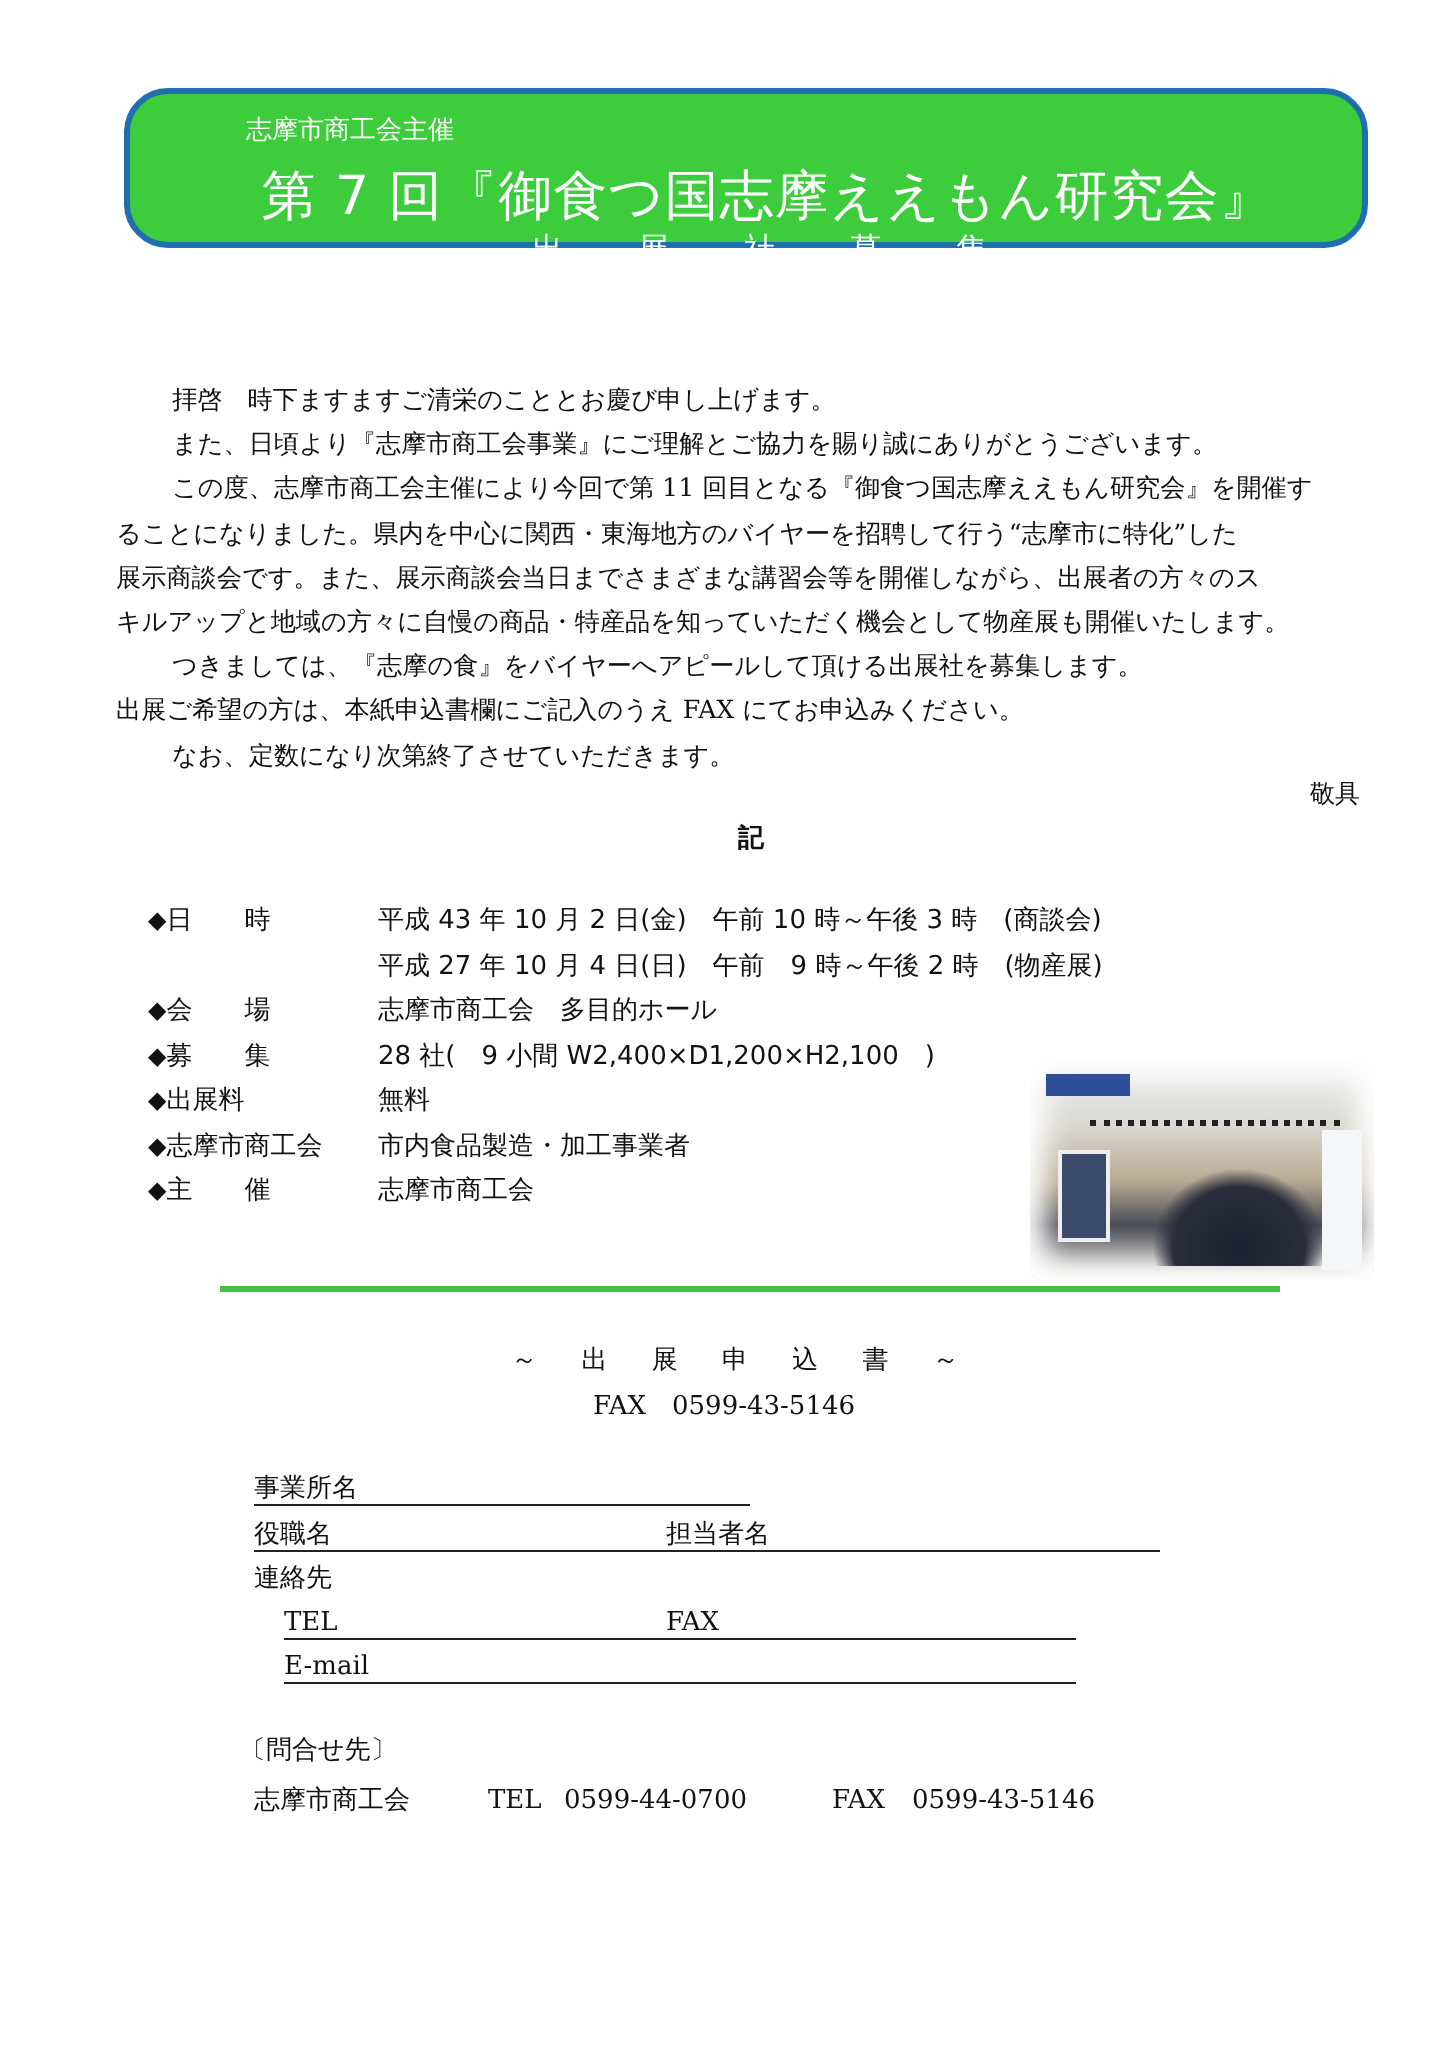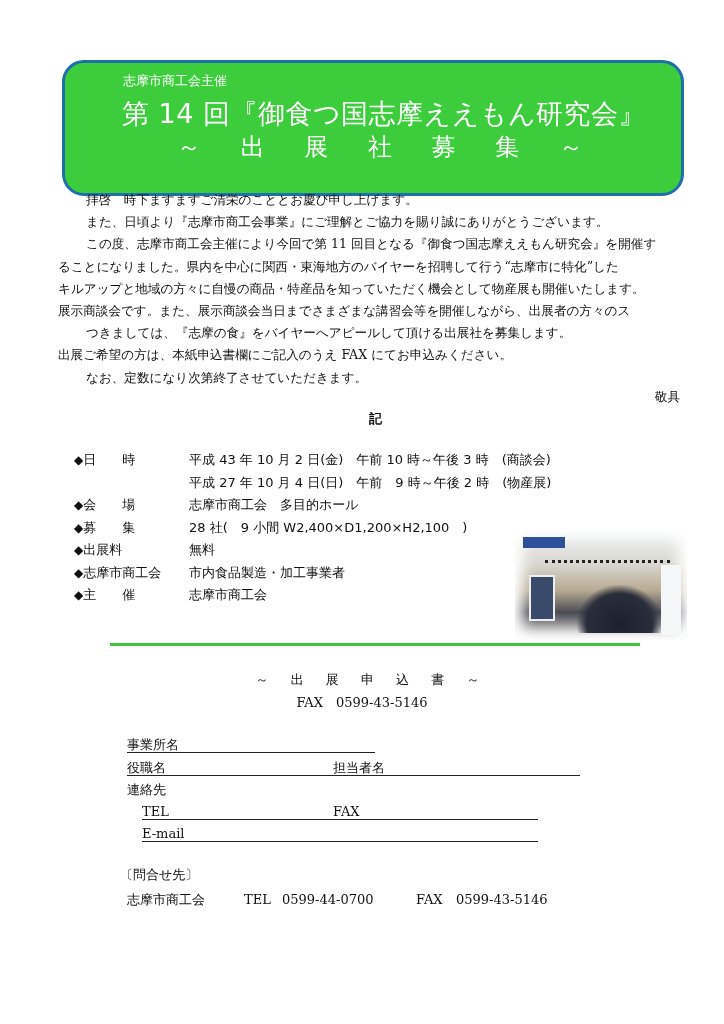--- a/index.html
+++ b/index.html
@@ -2,29 +2,28 @@
 <html><head>
   <meta charset="utf-8">
   <style>
     html, body { margin: 0; padding: 0; background: #ffffff; }
     body {
       width: 724px; height: 1024px; position: relative; overflow: hidden;
       font-family: "DejaVu Serif", "Liberation Serif", serif;
       color: #111;
     }
     .banner {
-      position: absolute; left: 62px; top: 44px; width: 622px; height: 136px;
+      position: absolute; left: 62px; top: 44px; width: 622px; height: 80px;
       background: #3ccc3c; border: 3px solid #1f6fae; border-radius: 22px;
       box-sizing: border-box; color: #fff;
       font-family: "DejaVu Sans", "Liberation Sans", sans-serif;
-      margin-top: 16px;
     }
     .banner .host { position: absolute; left: 58px; top: 9px; font-size: 13px; }
     .banner .title { position: absolute; left: 0; right: 0; top: 33px; text-align: center; font-size: 27px; letter-spacing: 0.5px; padding-left: 22px; }
-    .banner .subtitle { position: absolute; left: 0; right: 0; top: 68px; text-align: center; font-size: 24px; letter-spacing: 16px; padding-left: 30px; }
+    .banner .subtitle { position: absolute; left: 0; right: 0; top: 68px; text-align: center; font-size: 16px; letter-spacing: 16px; padding-left: 30px; }
 
     .body-text { position: absolute; left: 72px; top: 189px; width: 612px; font-size: 12.6px; line-height: 22.2px; }
     .body-text p { margin: 0; white-space: nowrap; }
     .body-text .indent { padding-left: 14px; }
     .keigu { position: absolute; right: 44px; top: 389px; font-size: 12.6px; }
     .ki { position: absolute; left: 369px; top: 410px; font-size: 13px; font-weight: bold; font-family: "DejaVu Sans", sans-serif; }
 
     .details { position: absolute; left: 74px; top: 451px; font-family: "DejaVu Sans", "Liberation Sans", sans-serif; font-size: 13px; }
     .drow { position: relative; height: 22.5px; white-space: nowrap; }
     .drow .lbl { position: absolute; left: 0; width: 110px; }
@@ -53,31 +52,31 @@
 
     .inq-head { position: absolute; left: 120px; top: 866px; font-size: 13px; }
     .inq-row { position: absolute; left: 127px; top: 891px; font-size: 13px; white-space: nowrap; }
     .inq-row span { display: inline-block; }
   </style>
 </head>
 <body>
 
 <div class="banner">
   <div class="host">志摩市商工会主催</div>
-  <div class="title">第 14 回『御食つ国志摩ええもん研究会』</div>
+  <div class="title">第 7 回『御食つ国志摩ええもん研究会』</div>
   <div class="subtitle">～ 出 展 社 募 集 ～</div>
 </div>
 
 <div class="body-text">
   <p class="indent">拝啓　時下ますますご清栄のこととお慶び申し上げます。</p>
   <p class="indent">また、日頃より『志摩市商工会事業』にご理解とご協力を賜り誠にありがとうございます。</p>
   <p class="indent" style="margin-left:-14px;padding-left:28px;">この度、志摩市商工会主催により今回で第 11 回目となる『御食つ国志摩ええもん研究会』を開催す</p>
   <p style="margin-left:-14px;">ることになりました。県内を中心に関西・東海地方のバイヤーを招聘して行う“志摩市に特化”した</p>
+  <p style="margin-left:-14px;">展示商談会です。また、展示商談会当日までさまざまな講習会等を開催しながら、出展者の方々のス</p>
   <p style="margin-left:-14px;">キルアップと地域の方々に自慢の商品・特産品を知っていただく機会として物産展も開催いたします。</p>
-  <p style="margin-left:-14px;">展示商談会です。また、展示商談会当日までさまざまな講習会等を開催しながら、出展者の方々のス</p>
   <p class="indent">つきましては、『志摩の食』をバイヤーへアピールして頂ける出展社を募集します。</p>
   <p style="margin-left:-14px;">出展ご希望の方は、本紙申込書欄にご記入のうえ FAX にてお申込みください。</p>
   <p class="indent">なお、定数になり次第終了させていただきます。</p>
 </div>
 <div class="keigu">敬具</div>
 <div class="ki">記</div>
 
 <div class="details">
   <div class="drow">
     <span class="lbl"><span class="diamond">◆</span><span>日　　時</span></span>

